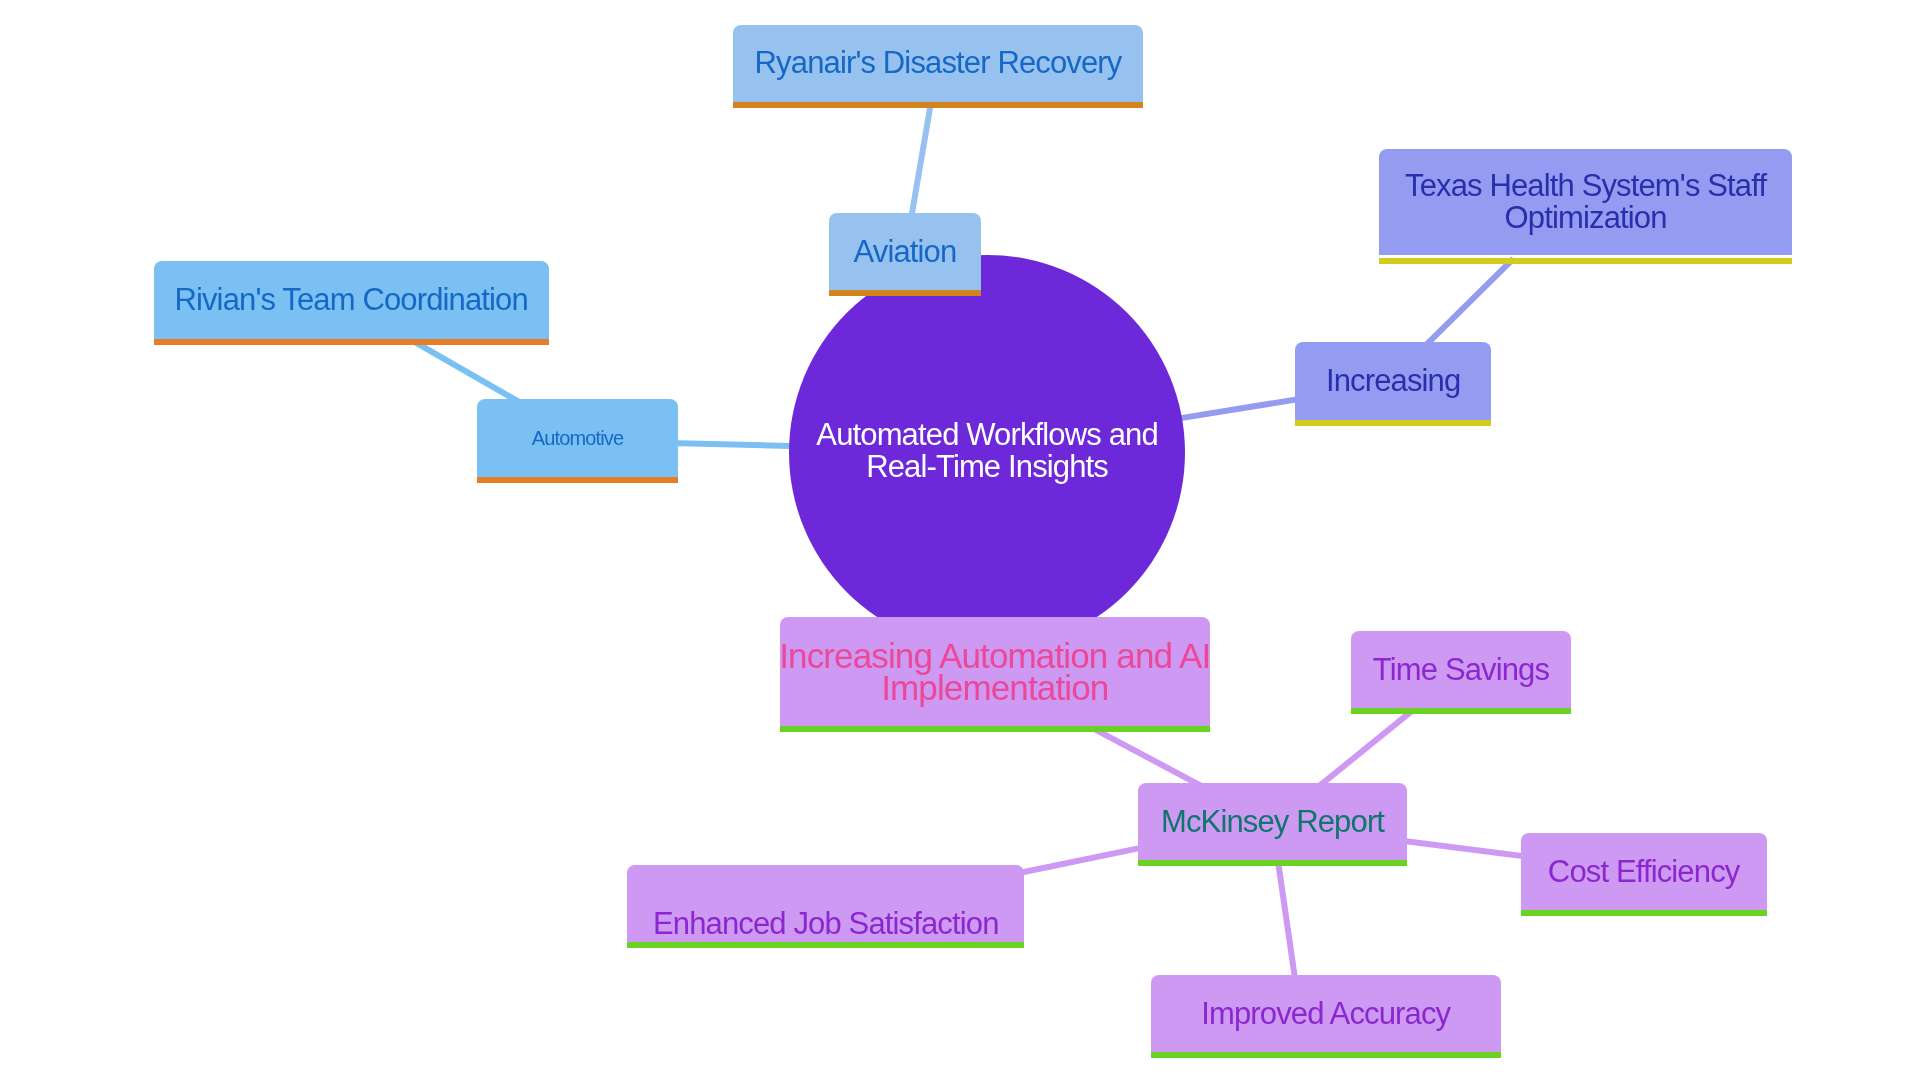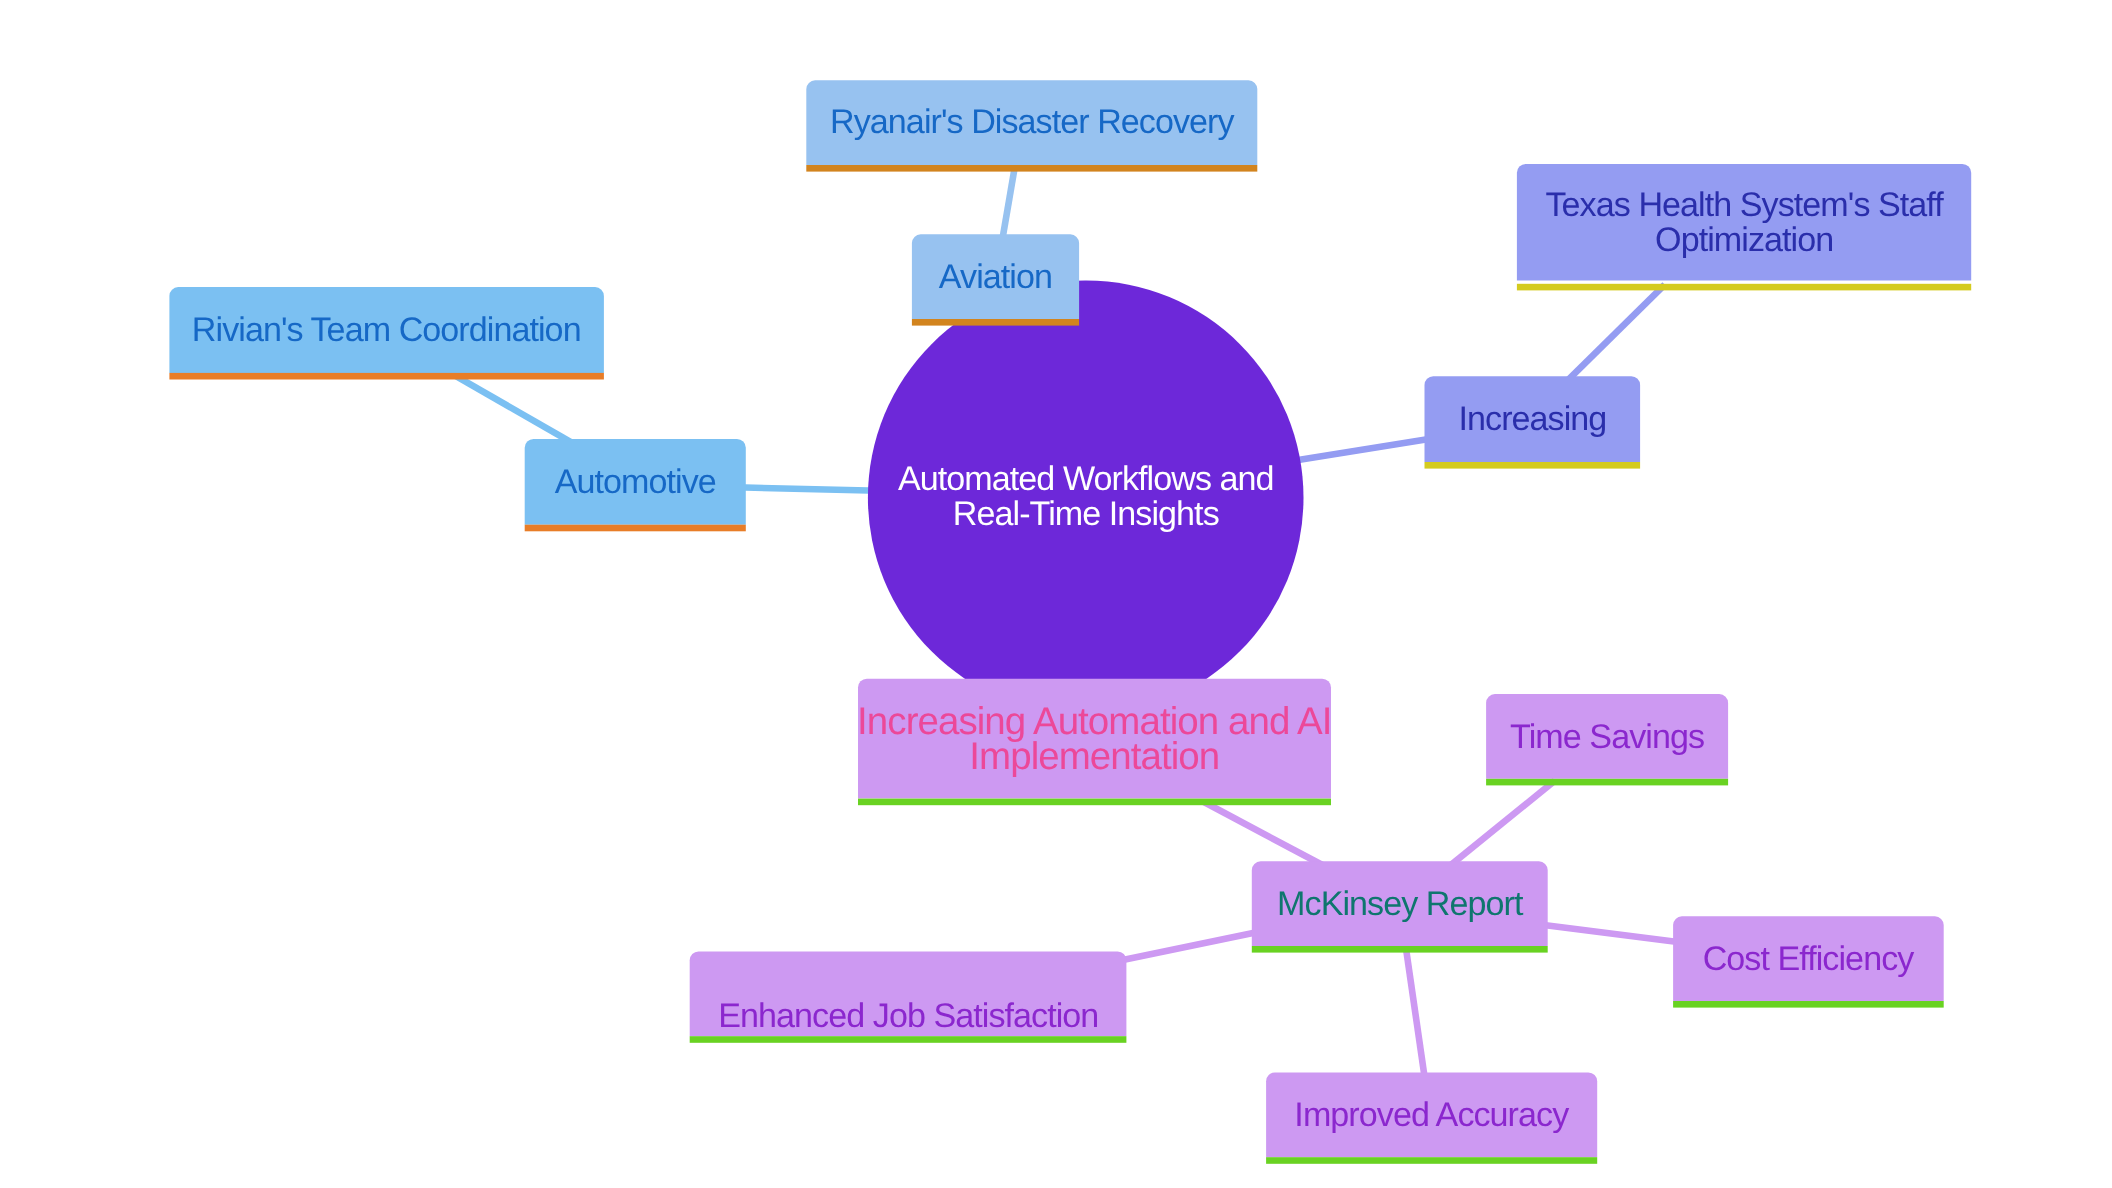--- a/index.html
+++ b/index.html
@@ -40,42 +40,42 @@
     <path id="e-mckinsey-costeff" class="edge" fill="none" stroke-linecap="butt" d="M 1398.1,840.2 L 1528.9,856.9" stroke="#CD99F2" stroke-width="6"></path>
     <path id="e-mckinsey-improved" class="edge" fill="none" stroke-linecap="butt" d="M 1277.5,857.6 L 1295.7,983.4" stroke="#CD99F2" stroke-width="6"></path>
   </svg>
 
   <div id="nodelayer">
     <div class="hub" id="hub" style="left: 789.2px; top: 254.6px; width: 395.8px; height: 395.8px; background: #6d28d9;">
       <div class="lbl" style="color: rgb(255, 255, 255); font-size: 31px;">Automated Workflows and
 Real-Time Insights</div>
     </div>
 
-    <div class="node" id="ryanair" style="left: 733.1px; top: 24.8px; width: 409.9px; height: 77.2px; margin-top: 48px;">
+    <div class="node" id="ryanair" style="left: 733.1px; top: 24.8px; width: 409.9px; height: 77.2px;">
       <div class="body" style="background: rgb(151, 194, 240);"></div>
       <div class="ul" style="background: rgb(210, 132, 30); top: 77.2px; height: 6px;"></div>
       <div class="lbl" style="color: rgb(22, 104, 198); font-size: 31px;">Ryanair's Disaster Recovery</div>
     </div>
 
     <div class="node" id="aviation" style="left: 828.6px; top: 213.2px; width: 152.7px; height: 77.3px;">
       <div class="body" style="background: rgb(151, 194, 240);"></div>
       <div class="ul" style="background: rgb(210, 132, 30); top: 77.3px; height: 6px;"></div>
       <div class="lbl" style="color: rgb(22, 104, 198); font-size: 31px;">Aviation</div>
     </div>
 
     <div class="node" id="rivian" style="left: 153.6px; top: 260.9px; width: 395.1px; height: 78.6px;">
       <div class="body" style="background: rgb(123, 192, 242);"></div>
       <div class="ul" style="background: rgb(232, 125, 40); top: 78.6px; height: 6px;"></div>
       <div class="lbl" style="color: rgb(22, 104, 198); font-size: 31px;">Rivian's Team Coordination</div>
     </div>
 
     <div class="node" id="automotive" style="left: 477.2px; top: 399.2px; width: 200.7px; height: 77.8px;">
       <div class="body" style="background: rgb(123, 192, 242);"></div>
       <div class="ul" style="background: rgb(232, 125, 40); top: 77.8px; height: 6px;"></div>
-      <div class="lbl" style="color: rgb(22, 104, 198); font-size: 31px;">Automotive</div>
+      <div class="lbl" style="color: rgb(22, 104, 198); font-size: 20px;">Automotive</div>
     </div>
 
     <div class="node" id="texas" style="left: 1379px; top: 149.3px; width: 413.2px; height: 106px; border-radius: 19px;">
       <div class="body" style="background: rgb(148, 156, 242);"></div>
       <div class="ul" style="background: rgb(212, 203, 31); top: 109.2px; height: 6px;"></div>
       <div class="lbl" style="color: rgb(42, 46, 171); font-size: 31px;">Texas Health System's Staff
 Optimization</div>
     </div>
 
     <div class="node" id="healthcare" style="left: 1295.4px; top: 342.1px; width: 195.5px; height: 77.8px;">
@@ -108,20 +108,20 @@
       <div class="ul" style="background: rgb(105, 210, 34); top: 77.1px; height: 6px;"></div>
       <div class="lbl" style="color: rgb(139, 39, 206); font-size: 31px;">Cost Efficiency</div>
     </div>
 
     <div class="node" id="enhanced" style="left: 627.4px; top: 865.4px; width: 396.7px; height: 77px;">
       <div class="body" style="background: rgb(205, 153, 242);"></div>
       <div class="ul" style="background: rgb(105, 210, 34); top: 77px; height: 6px;"></div>
       <div class="lbl" style="color: rgb(139, 39, 206); font-size: 31px; margin-top: 20px;">Enhanced Job Satisfaction</div>
     </div>
 
-    <div class="node" id="improved" style="left: 1150.7px; top: 975px; width: 301px; height: 77.3px; padding-left: 28px;">
+    <div class="node" id="improved" style="left: 1150.7px; top: 975px; width: 350px; height: 77.3px; padding-left: 28px;">
       <div class="body" style="background: rgb(205, 153, 242);"></div>
       <div class="ul" style="background: rgb(105, 210, 34); top: 77.3px; height: 6px;"></div>
       <div class="lbl" style="color: rgb(139, 39, 206); font-size: 31px;">Improved Accuracy</div>
     </div>
 
   </div>
 </div>
 
 </body></html>

